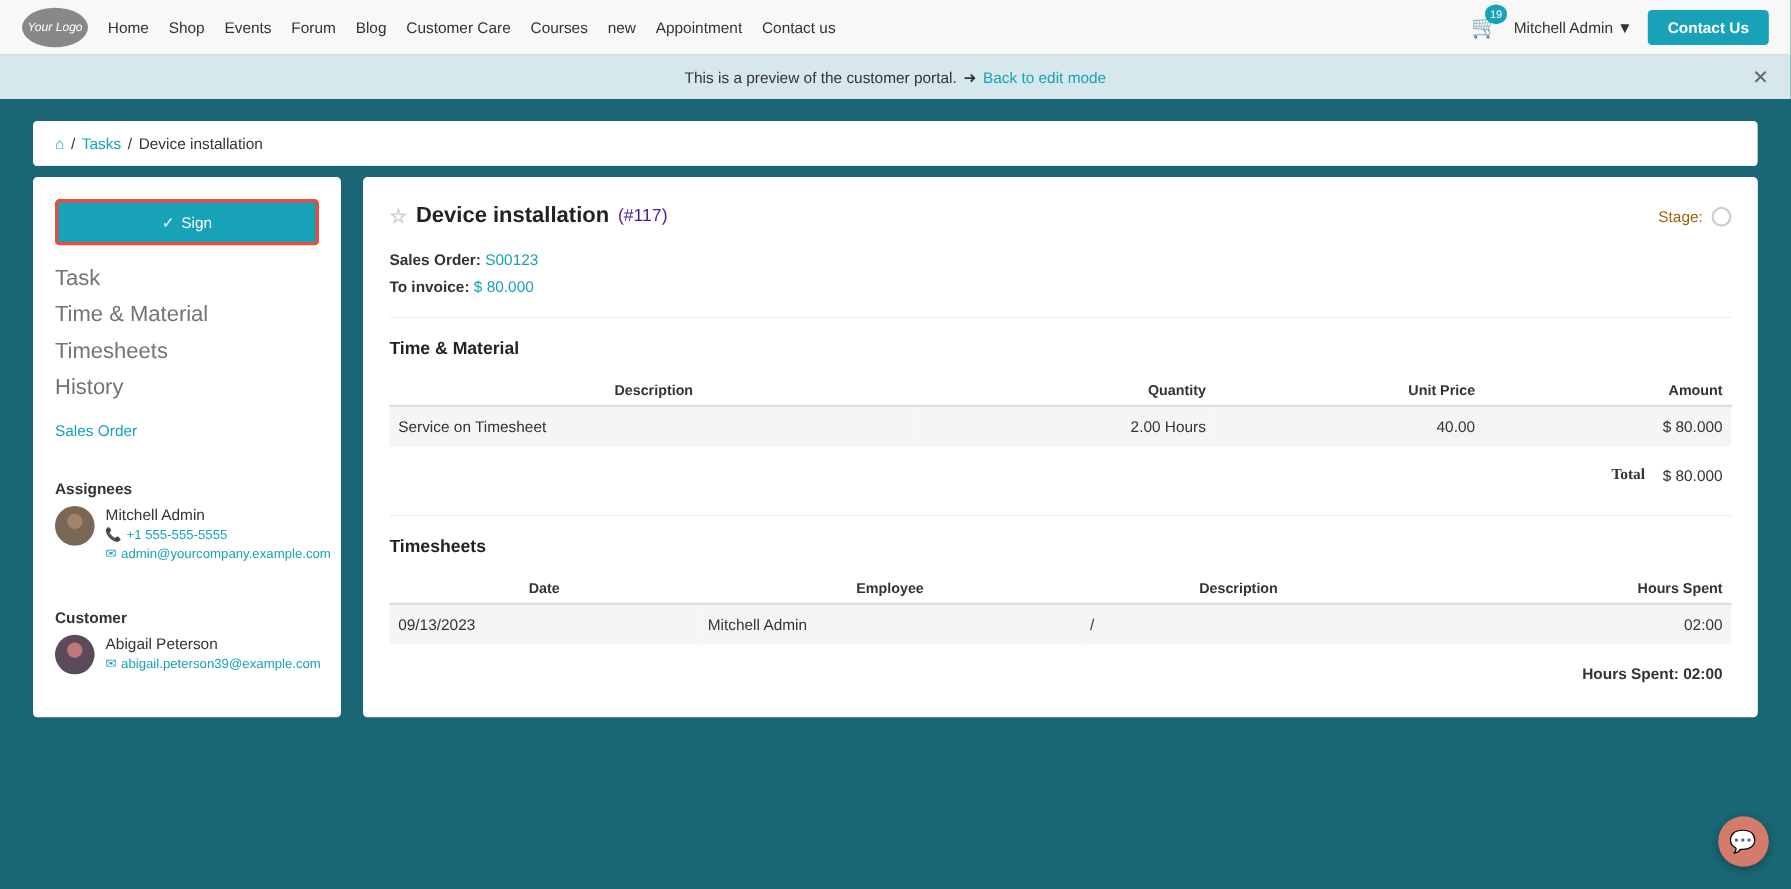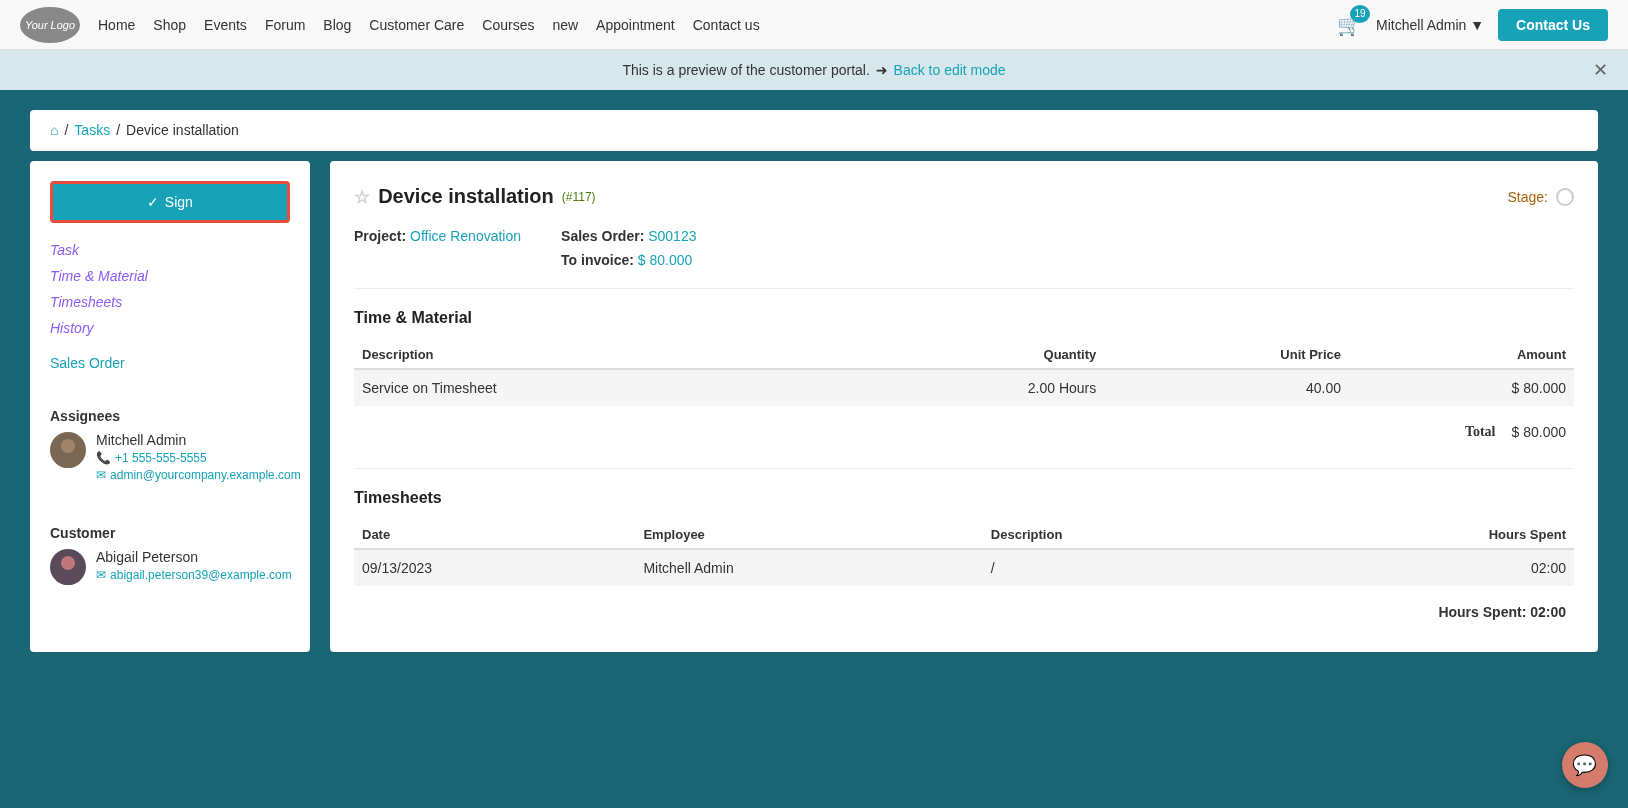--- a/index.html
+++ b/index.html
@@ -165,26 +165,25 @@
       justify-content: center;
       gap: 6px;
     }
     .sidebar-nav {
       display: flex;
       flex-direction: column;
       gap: 4px;
       margin-bottom: 16px;
     }
     .sidebar-nav a {
-      color: #8b5cf6;
+      color: #737373;
       text-decoration: none;
-      font-size: 14px;
+      font-size: 20px;
       padding: 3px 0;
       cursor: pointer;
-      font-style: italic;
     }
     .sidebar-section-title {
       font-weight: bold;
       font-size: 14px;
       color: #333;
       margin-bottom: 8px;
       margin-top: 23px;
     }
     .sidebar-sales-order a {
       color: #17a2b8;
@@ -256,21 +255,21 @@
     }
     .task-title {
       font-size: 20px;
       font-weight: bold;
       color: #222;
       display: flex;
       align-items: center;
       gap: 8px;
     }
     .star-icon { color: #ccc; font-size: 18px; cursor: pointer; }
-    .task-id { font-size: 12px; font-weight: normal; color: #4d7c0f; }
+    .task-id { font-size: 16px; font-weight: normal; color: #4c1d95; }
     .stage-label { font-size: 14px; color: #a16207; display: flex; align-items: center; gap: 8px; }
     .stage-circle {
       width: 18px;
       height: 18px;
       border-radius: 50%;
       border: 2px solid #ccc;
       background: white;
       display: inline-block;
     }
     .project-info {
@@ -293,21 +292,21 @@
       color: #222;
       margin-bottom: 14px;
       margin-top: 10px;
     }
     table {
       width: 100%;
       border-collapse: collapse;
       margin-bottom: 10px;
     }
     thead th {
-      text-align: left;
+      text-align: center;
       font-size: 13px;
       font-weight: bold;
       color: #333;
       border-bottom: 2px solid #ddd;
       padding: 6px 8px;
     }
     thead th.right { text-align: right; }
     tbody td {
       padding: 10px 8px;
       font-size: 14px;
@@ -479,23 +478,20 @@
           <span>Device installation</span>
           <span class="task-id">(#117)</span>
         </div>
         <div class="stage-label">
           <span>Stage:</span>
           <span class="stage-circle"></span>
         </div>
       </div>
 
       <div class="project-info">
-        <div class="project-left">
-          <div class="project-field"><strong>Project: </strong><span style="color:#17a2b8;cursor:pointer">Office Renovation</span></div>
-        </div>
         <div class="project-right">
           <div class="project-field"><strong>Sales Order: </strong><a style="color:#17a2b8;text-decoration:none;cursor:pointer">S00123</a></div>
           <div class="project-field"><strong>To invoice: </strong><span>$ 80.000</span></div>
         </div>
       </div>
 
       <div class="section-title">Time &amp; Material</div>
       <table>
         <thead>
           <tr>

